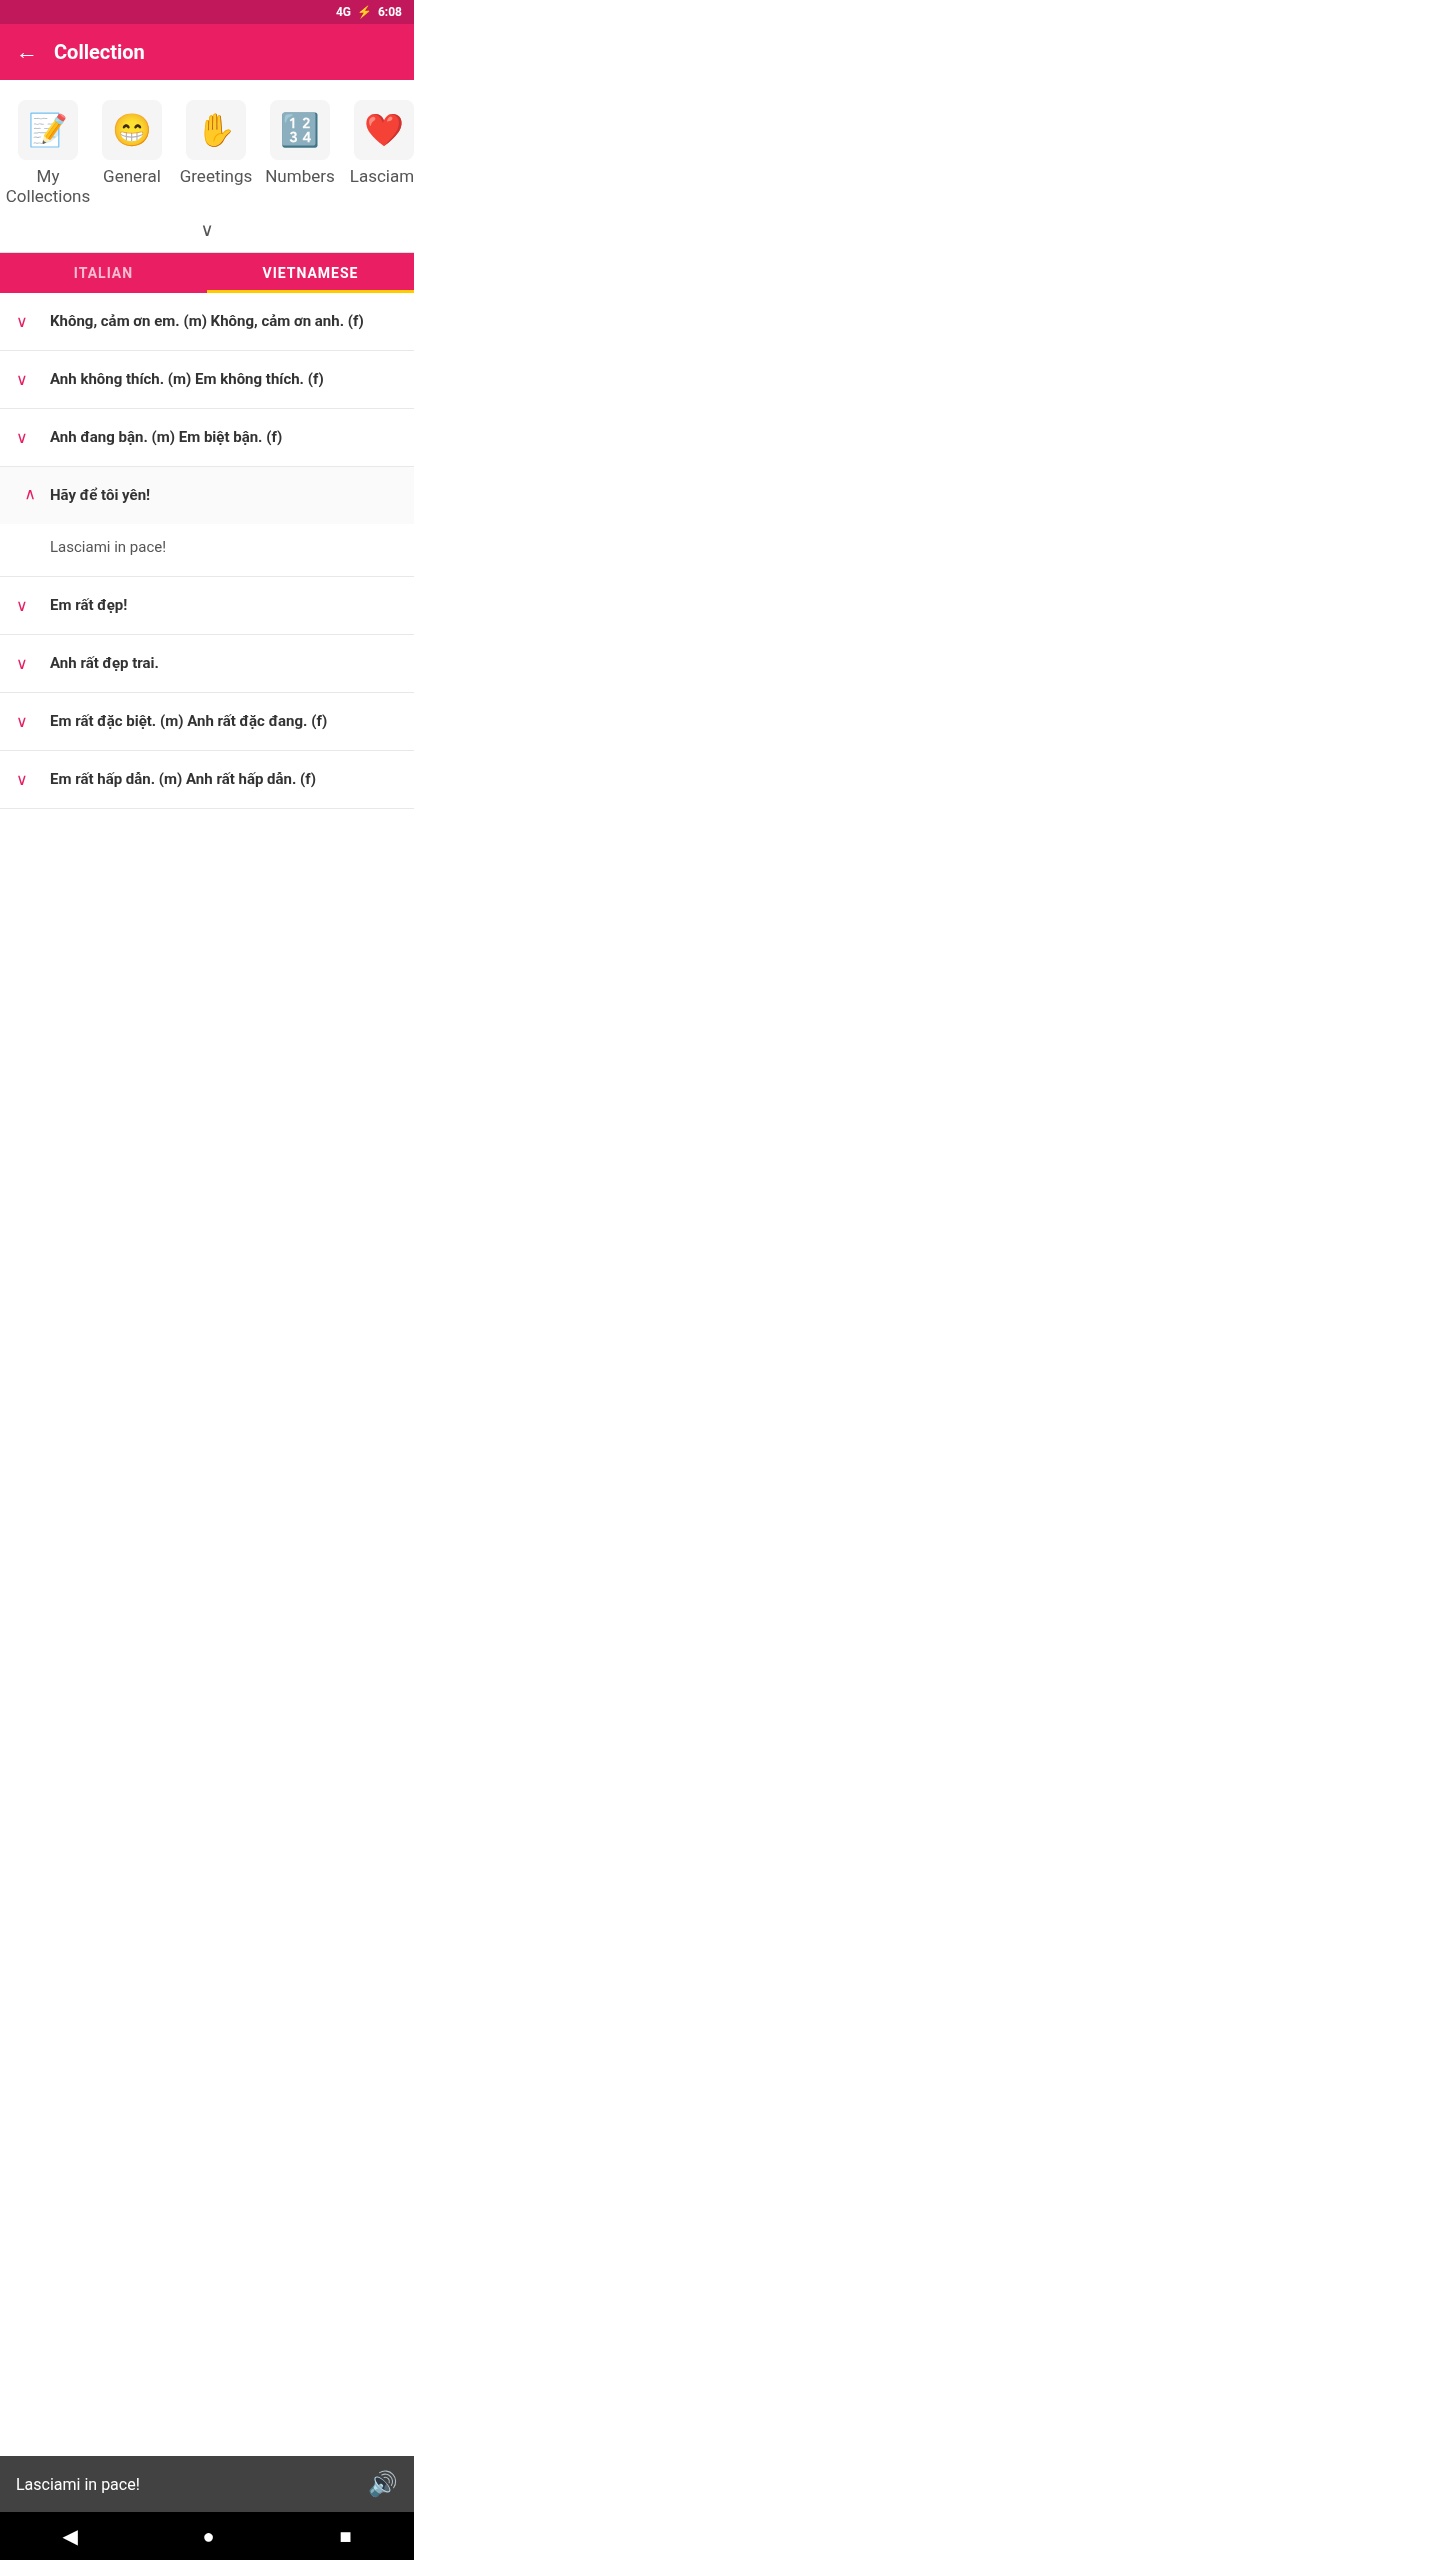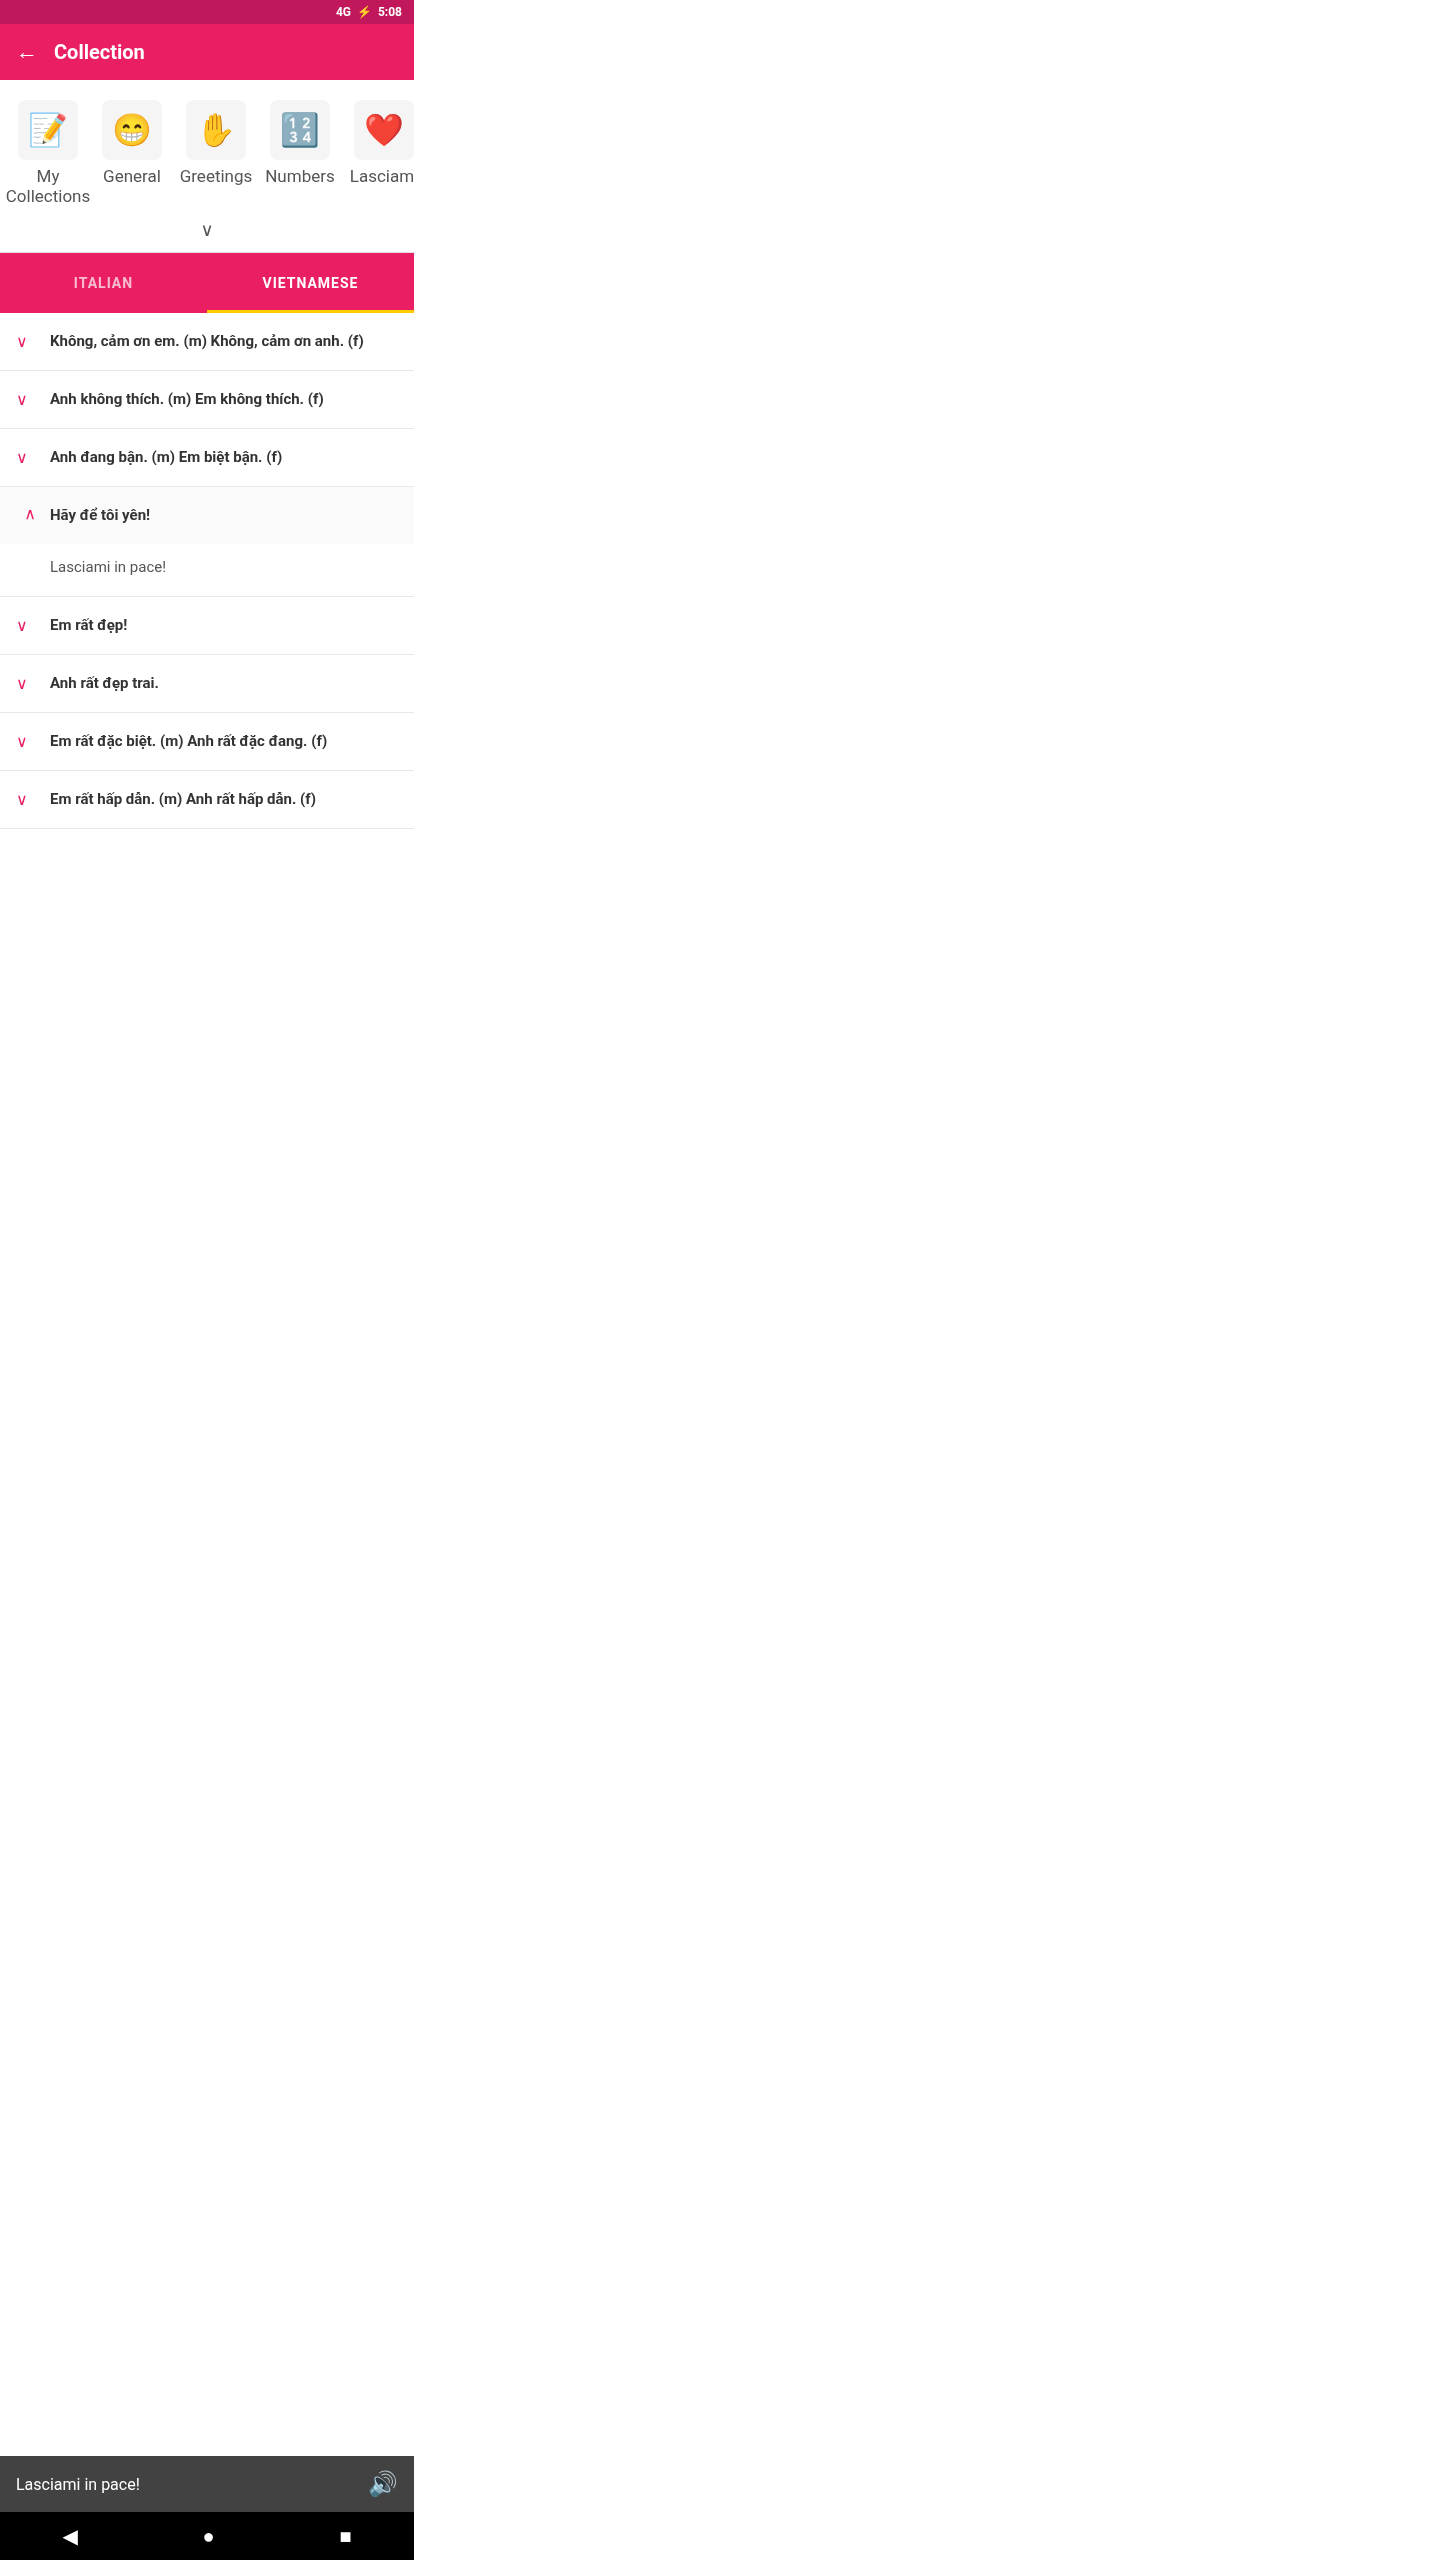--- a/index.html
+++ b/index.html
@@ -95,21 +95,21 @@
     }
     .expand-arrow span {
       font-size: 18px;
       color: #555;
     }
 
     
     .tabs {
       display: flex;
       background: #e91e63;
-      height: 60px;
+      height: 40px;
     }
     .tab {
       flex: 1;
       display: flex;
       align-items: center;
       justify-content: center;
       color: rgba(255,255,255,0.7);
       font-size: 14px;
       font-weight: bold;
       cursor: pointer;
@@ -216,21 +216,21 @@
       overflow-y: auto;
       max-height: 520px;
     }
   </style>
 </head>
 <body>
 
 <div class="status-bar">
   <span>4G</span>
   <span>⚡</span>
-  <span>5:08</span>
+  <span>6:08</span>
 </div>
 
 <div class="header">
   <span class="back-arrow">←</span>
   <span class="header-title">Collection</span>
 </div>
 
 <div class="category-section">
   <div class="category-scroll" id="category-scroll">
       <div class="category-item">

